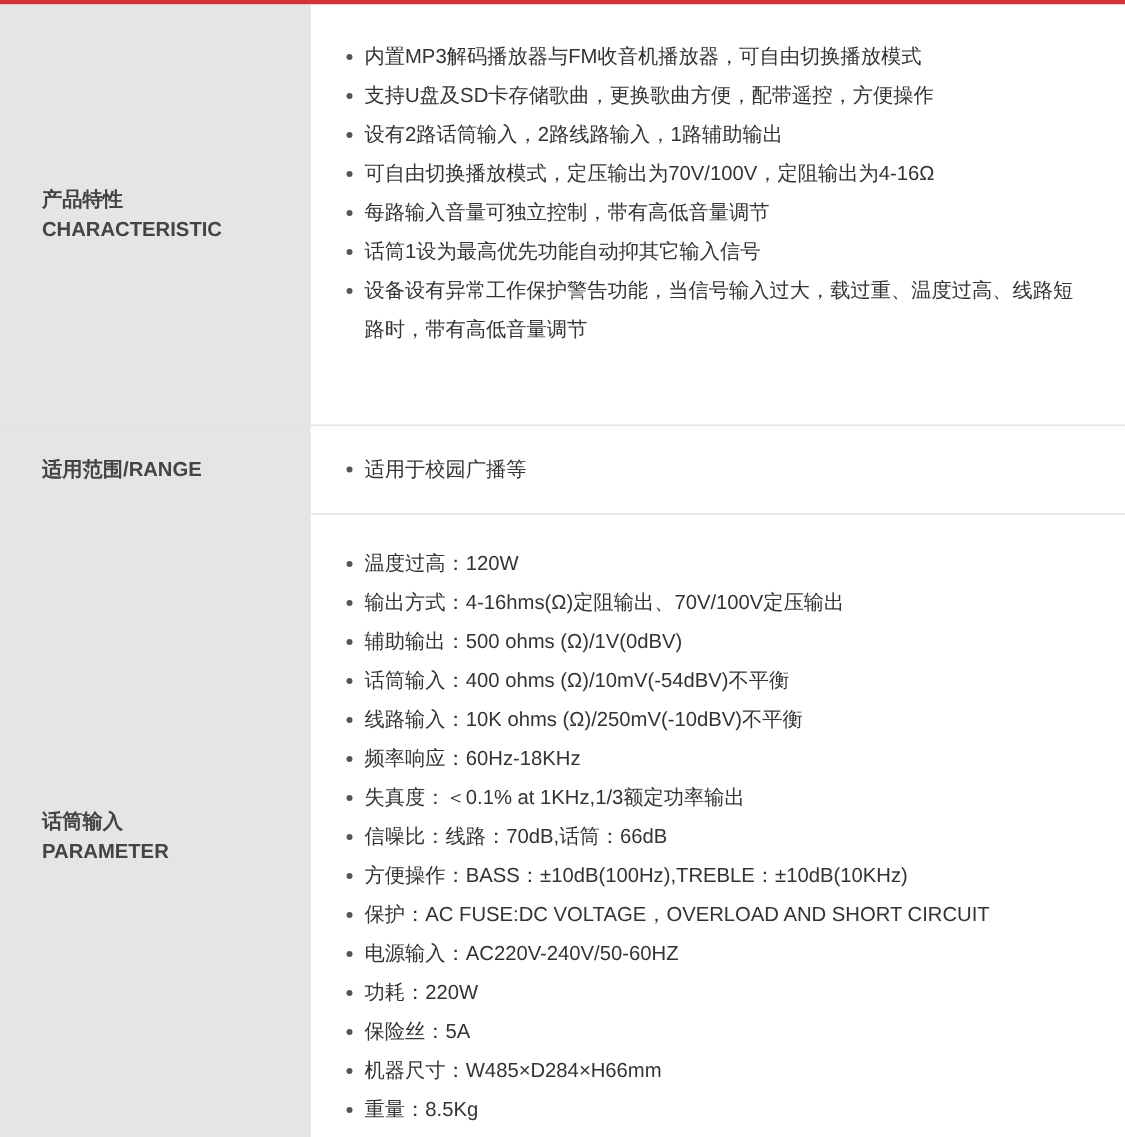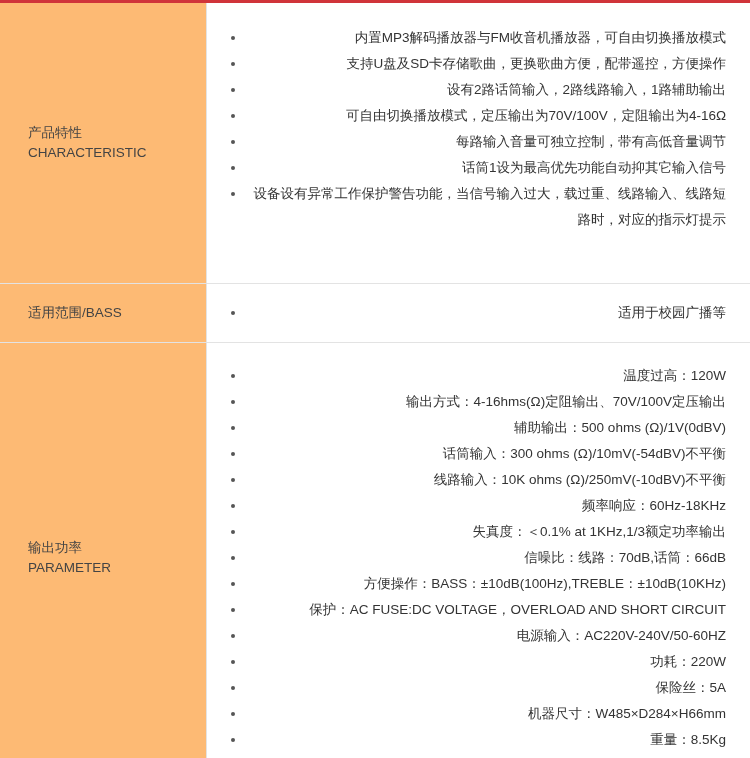--- a/index.html
+++ b/index.html
@@ -31,33 +31,33 @@
     table-layout: fixed;
   }
   .spec-table tr {
     border-bottom: 1px solid #e3e3e3;
   }
   .spec-table tr:last-child {
     border-bottom: 1px solid #e3e3e3;
   }
   td.label-cell {
     width: 178px;
-    background: #fdba74;
+    background: #e5e5e5;
     vertical-align: middle;
     padding: 14px 0 14px 28px;
     font-size: 13.5px;
     line-height: 20px;
     color: #444444;
     border-right: 1px solid #e3e3e3;
+    font-weight: bold;
   }
   td.value-cell {
     vertical-align: middle;
     padding: 18px 24px 18px 22px;
     background: #ffffff;
-    text-align: right;
   }
   .label-line {
     display: block;
     white-space: nowrap;
   }
   ul.bullets {
     list-style: none;
     margin: 0;
     padding: 0;
   }
@@ -111,47 +111,47 @@
           <span class="label-line">CHARACTERISTIC</span>
         </td>
         <td class="value-cell">
           <ul class="bullets">
             <li>内置MP3解码播放器与FM收音机播放器，可自由切换播放模式</li>
             <li>支持U盘及SD卡存储歌曲，更换歌曲方便，配带遥控，方便操作</li>
             <li>设有2路话筒输入，2路线路输入，1路辅助输出</li>
             <li>可自由切换播放模式，定压输出为70V/100V，定阻输出为4-16Ω</li>
             <li>每路输入音量可独立控制，带有高低音量调节</li>
             <li>话筒1设为最高优先功能自动抑其它输入信号</li>
-            <li>设备设有异常工作保护警告功能，当信号输入过大，载过重、线路输入、线路短路时，对应的指示灯提示</li>
+            <li>设备设有异常工作保护警告功能，当信号输入过大，载过重、温度过高、线路短路时，带有高低音量调节</li>
           </ul>
         </td>
       </tr>
 
       <tr class="row-range">
         <td class="label-cell">
-          <span class="label-line">适用范围/BASS</span>
+          <span class="label-line">适用范围/RANGE</span>
         </td>
         <td class="value-cell">
           <ul class="bullets">
             <li>适用于校园广播等</li>
           </ul>
         </td>
       </tr>
 
       <tr class="row-parameter">
         <td class="label-cell">
-          <span class="label-line">输出功率</span>
+          <span class="label-line">话筒输入</span>
           <span class="label-line">PARAMETER</span>
         </td>
         <td class="value-cell">
           <ul class="bullets">
             <li>温度过高：120W</li>
             <li>输出方式：4-16hms(Ω)定阻输出、70V/100V定压输出</li>
             <li>辅助输出：500 ohms (Ω)/1V(0dBV)</li>
-            <li>话筒输入：300 ohms (Ω)/10mV(-54dBV)不平衡</li>
+            <li>话筒输入：400 ohms (Ω)/10mV(-54dBV)不平衡</li>
             <li>线路输入：10K ohms (Ω)/250mV(-10dBV)不平衡</li>
             <li>频率响应：60Hz-18KHz</li>
             <li>失真度：＜0.1% at 1KHz,1/3额定功率输出</li>
             <li>信噪比：线路：70dB,话筒：66dB</li>
             <li>方便操作：BASS：±10dB(100Hz),TREBLE：±10dB(10KHz)</li>
             <li>保护：AC FUSE:DC VOLTAGE，OVERLOAD AND SHORT CIRCUIT</li>
             <li>电源输入：AC220V-240V/50-60HZ</li>
             <li>功耗：220W</li>
             <li>保险丝：5A</li>
             <li>机器尺寸：W485×D284×H66mm</li>

